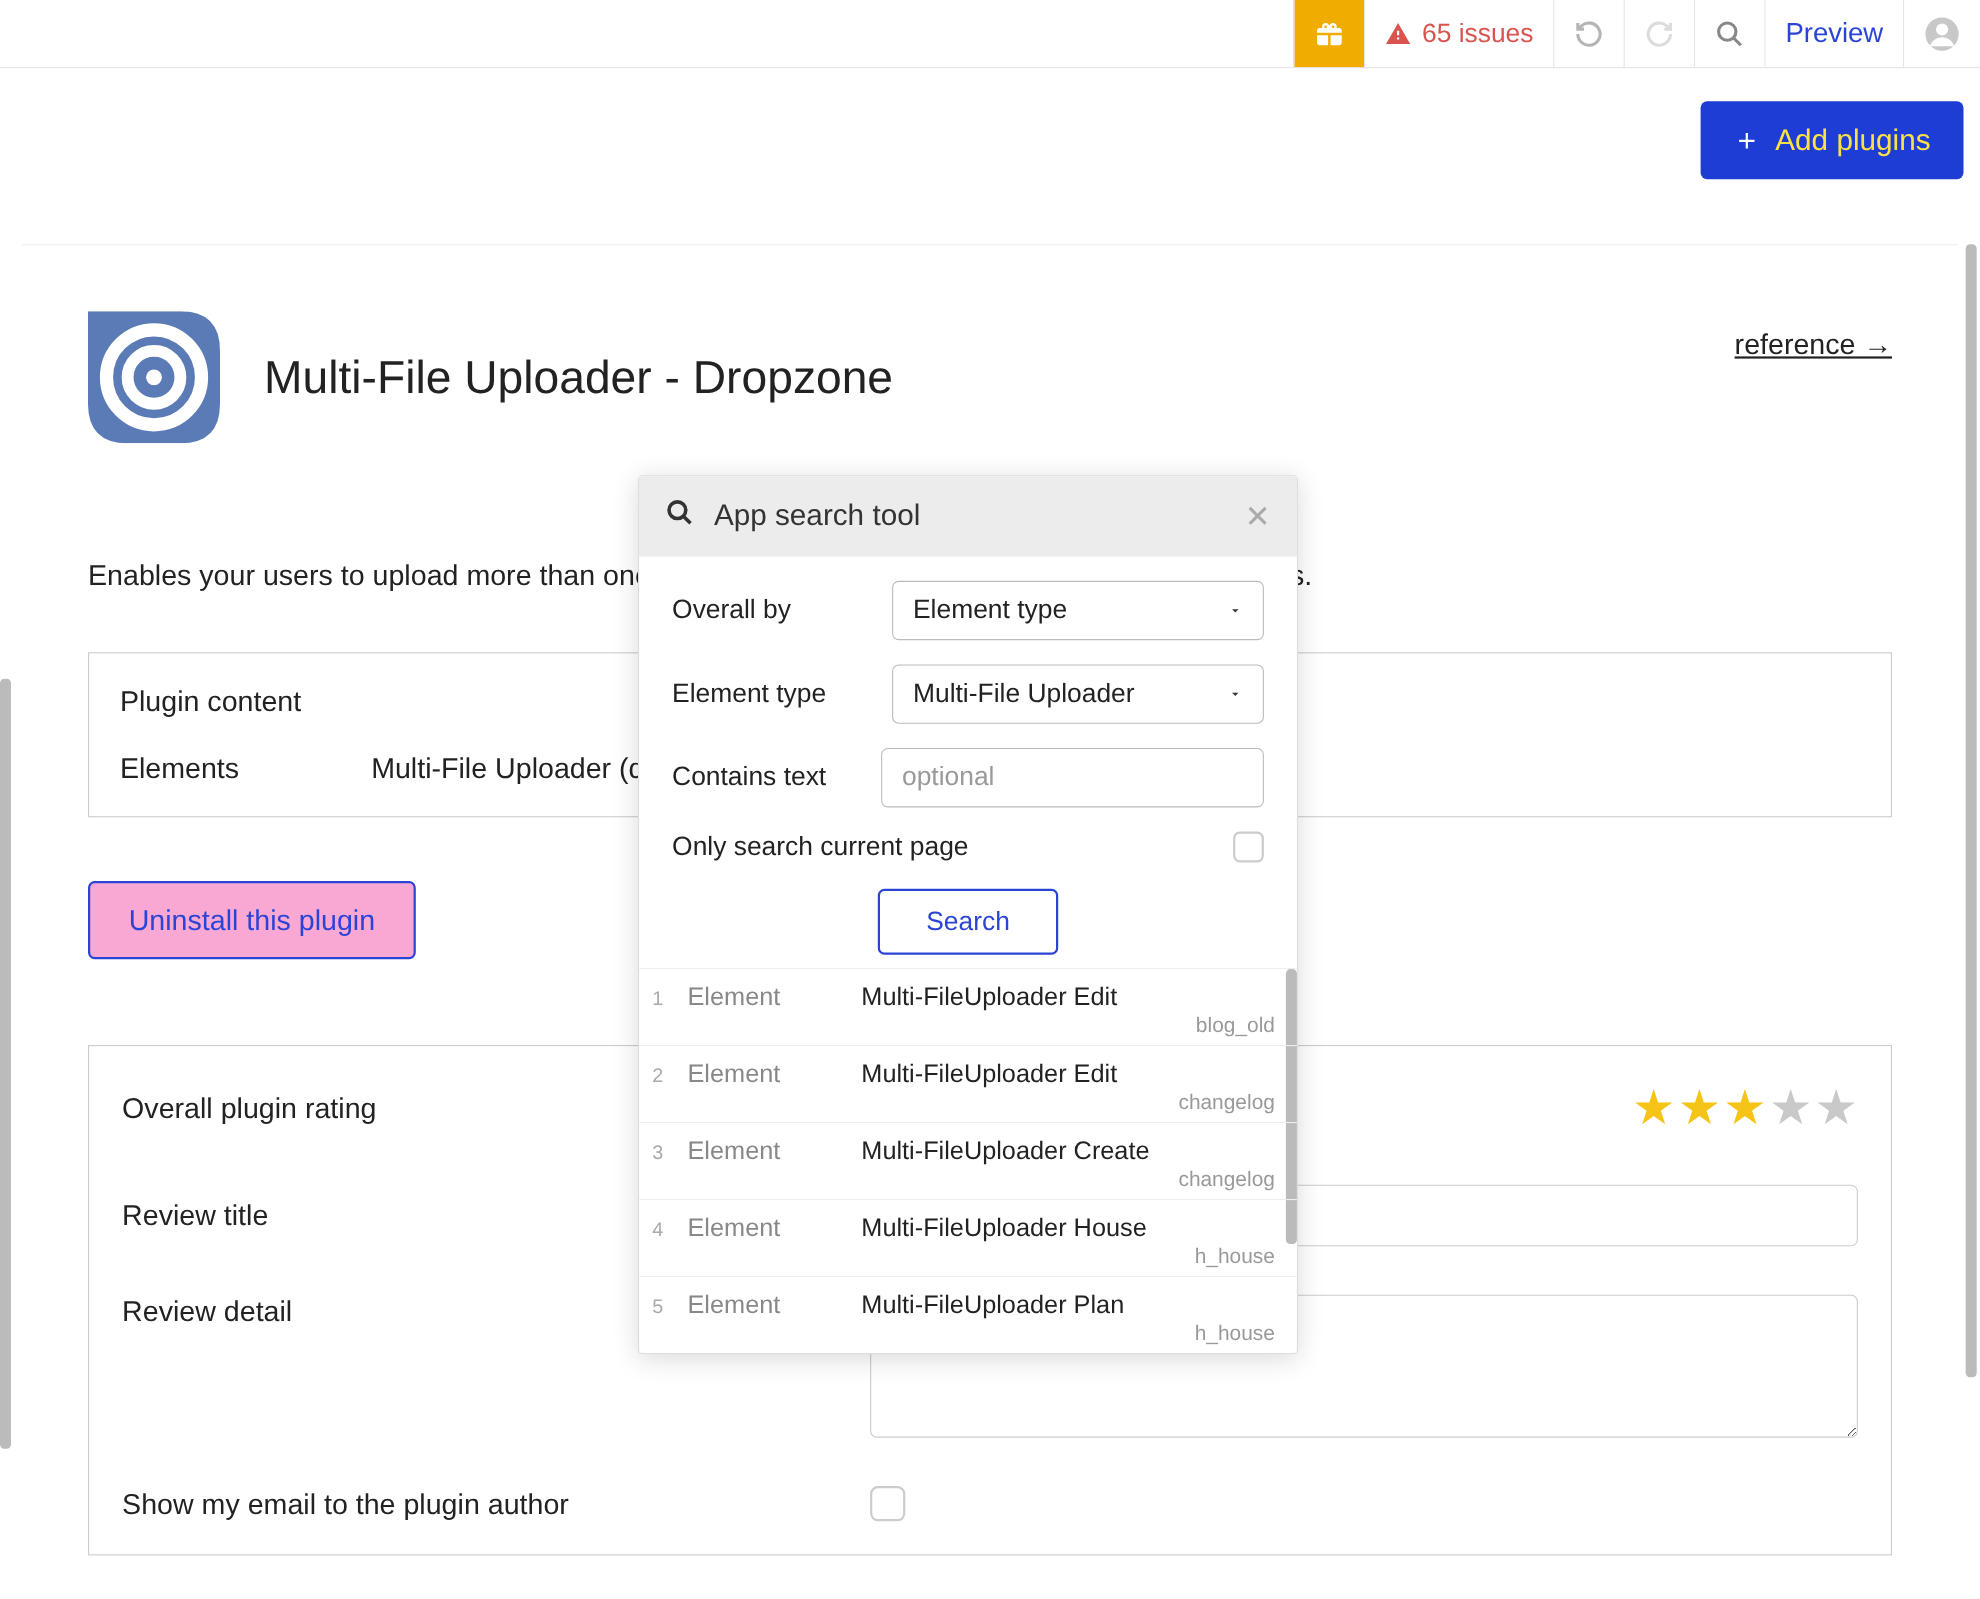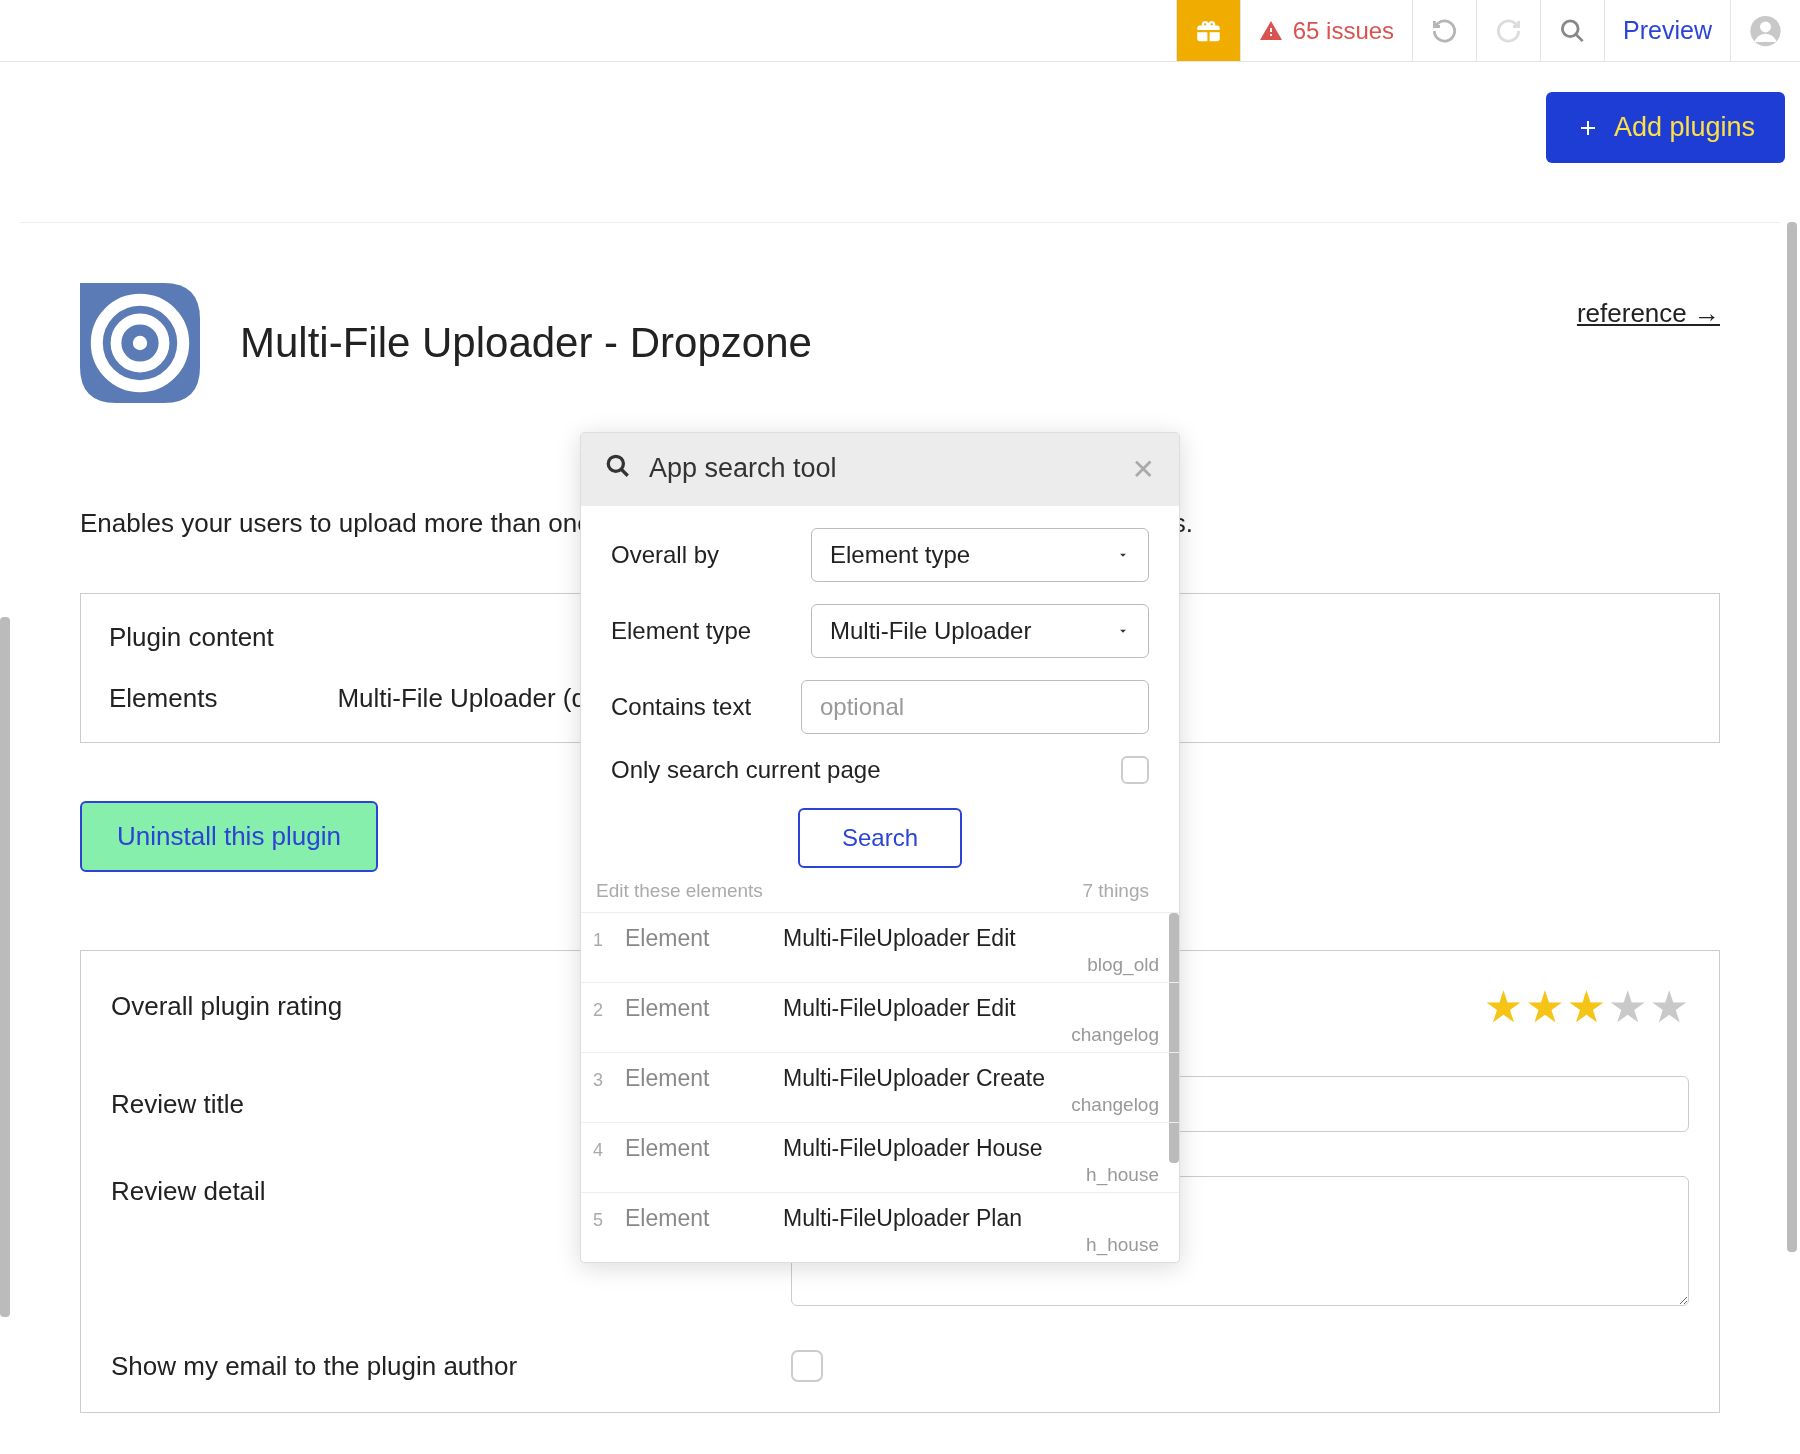--- a/index.html
+++ b/index.html
@@ -26,21 +26,21 @@
 .plugin-logo { width: 120px; height: 120px; }
 .plugin-title { font-size: 42px; font-weight: 400; }
 .ref-link { position: absolute; right: 60px; top: 75px; font-size: 26px; color: #222; }
 
 .plugin-desc { font-size: 26px; margin-bottom: 54px; }
 
 .plugin-content-box { border: 1px solid #ccc; padding: 28px; margin-bottom: 58px; }
 .pc-title { font-size: 26px; margin-bottom: 30px; }
 .pc-row { display: flex; gap: 120px; font-size: 26px; }
 
-.uninstall-btn { border: 2px solid #2b44d6; background: #86efac; color: #2b44d6; border-radius: 6px; padding: 18px 35px; font-size: 26px; cursor: pointer; margin-bottom: 78px; }
+.uninstall-btn { border: 2px solid #2b44d6; background: #f9a8d4; color: #2b44d6; border-radius: 6px; padding: 18px 35px; font-size: 26px; cursor: pointer; margin-bottom: 78px; }
 
 .review-box { border: 1px solid #ccc; padding: 30px; }
 .review-row { display: flex; align-items: center; margin-bottom: 44px; }
 .review-label { font-size: 26px; width: 680px; }
 .stars { display: flex; gap: 2px; margin-left: auto; }
 .star { font-size: 44px; }
 .star.filled { color: #f6c416; }
 .star.empty { color: #c9c9c9; }
 .text-input { border: 1px solid #ccc; border-radius: 6px; height: 56px; flex: 1; padding: 0 16px; font-size: 22px; }
 .textarea-input { border: 1px solid #ccc; border-radius: 6px; flex: 1; min-height: 130px; padding: 12px 16px; font-size: 22px; }
@@ -216,24 +216,20 @@
       <input class="m-input" type="text" placeholder="optional" style="">
     </div>
     <div class="m-check-row">
       <span class="m-check-label">Only search current page</span>
       <div class="m-checkbox"></div>
     </div>
     <div class="search-btn-row">
       <button class="search-btn">Search</button>
     </div>
   </div>
-  <div class="results-head">
-    <span>Edit these elements</span>
-    <span>7 things</span>
-  </div>
   <div class="results-list">
     <div class="results-scroll"></div>
     <div class="result-row">
       <div class="rr-main">
         <span class="rr-num">1</span>
         <span class="rr-type">Element</span>
         <span class="rr-name">Multi-FileUploader Edit</span>
       </div>
       <div class="rr-page">blog_old</div>
     </div>

